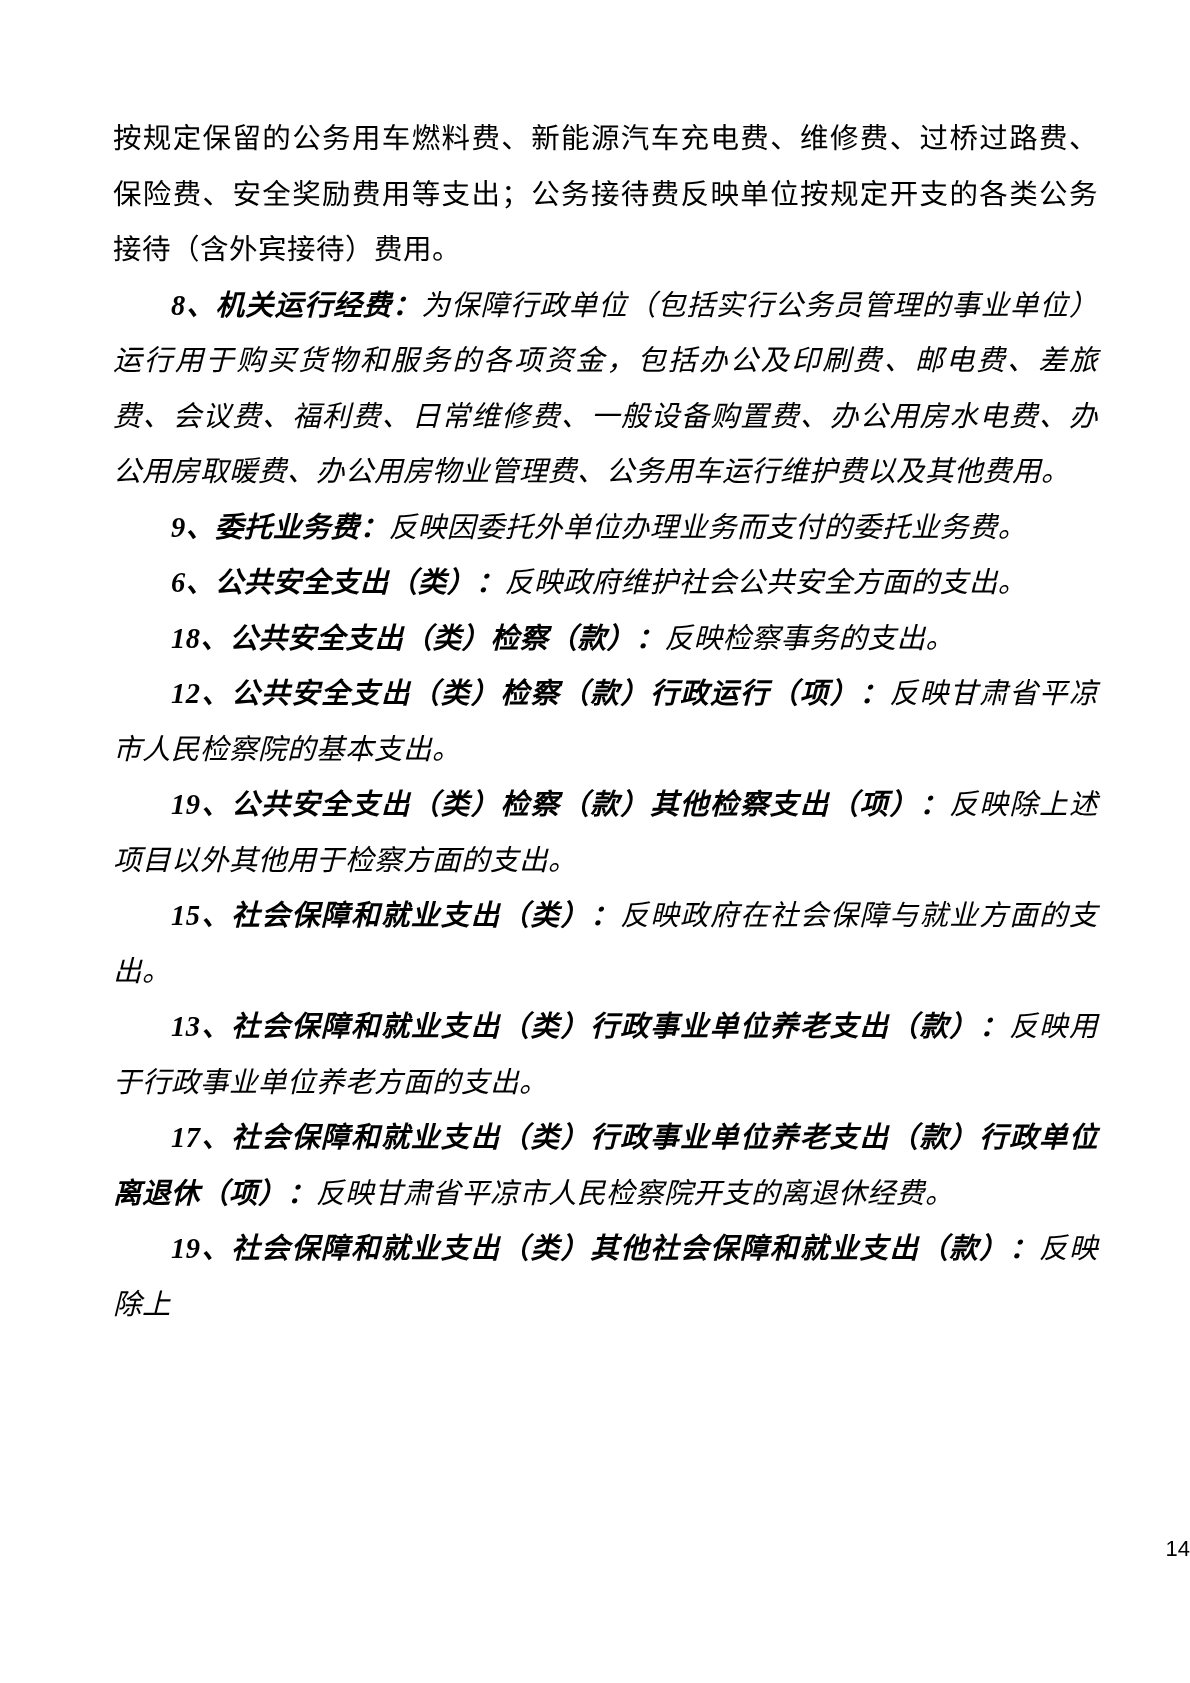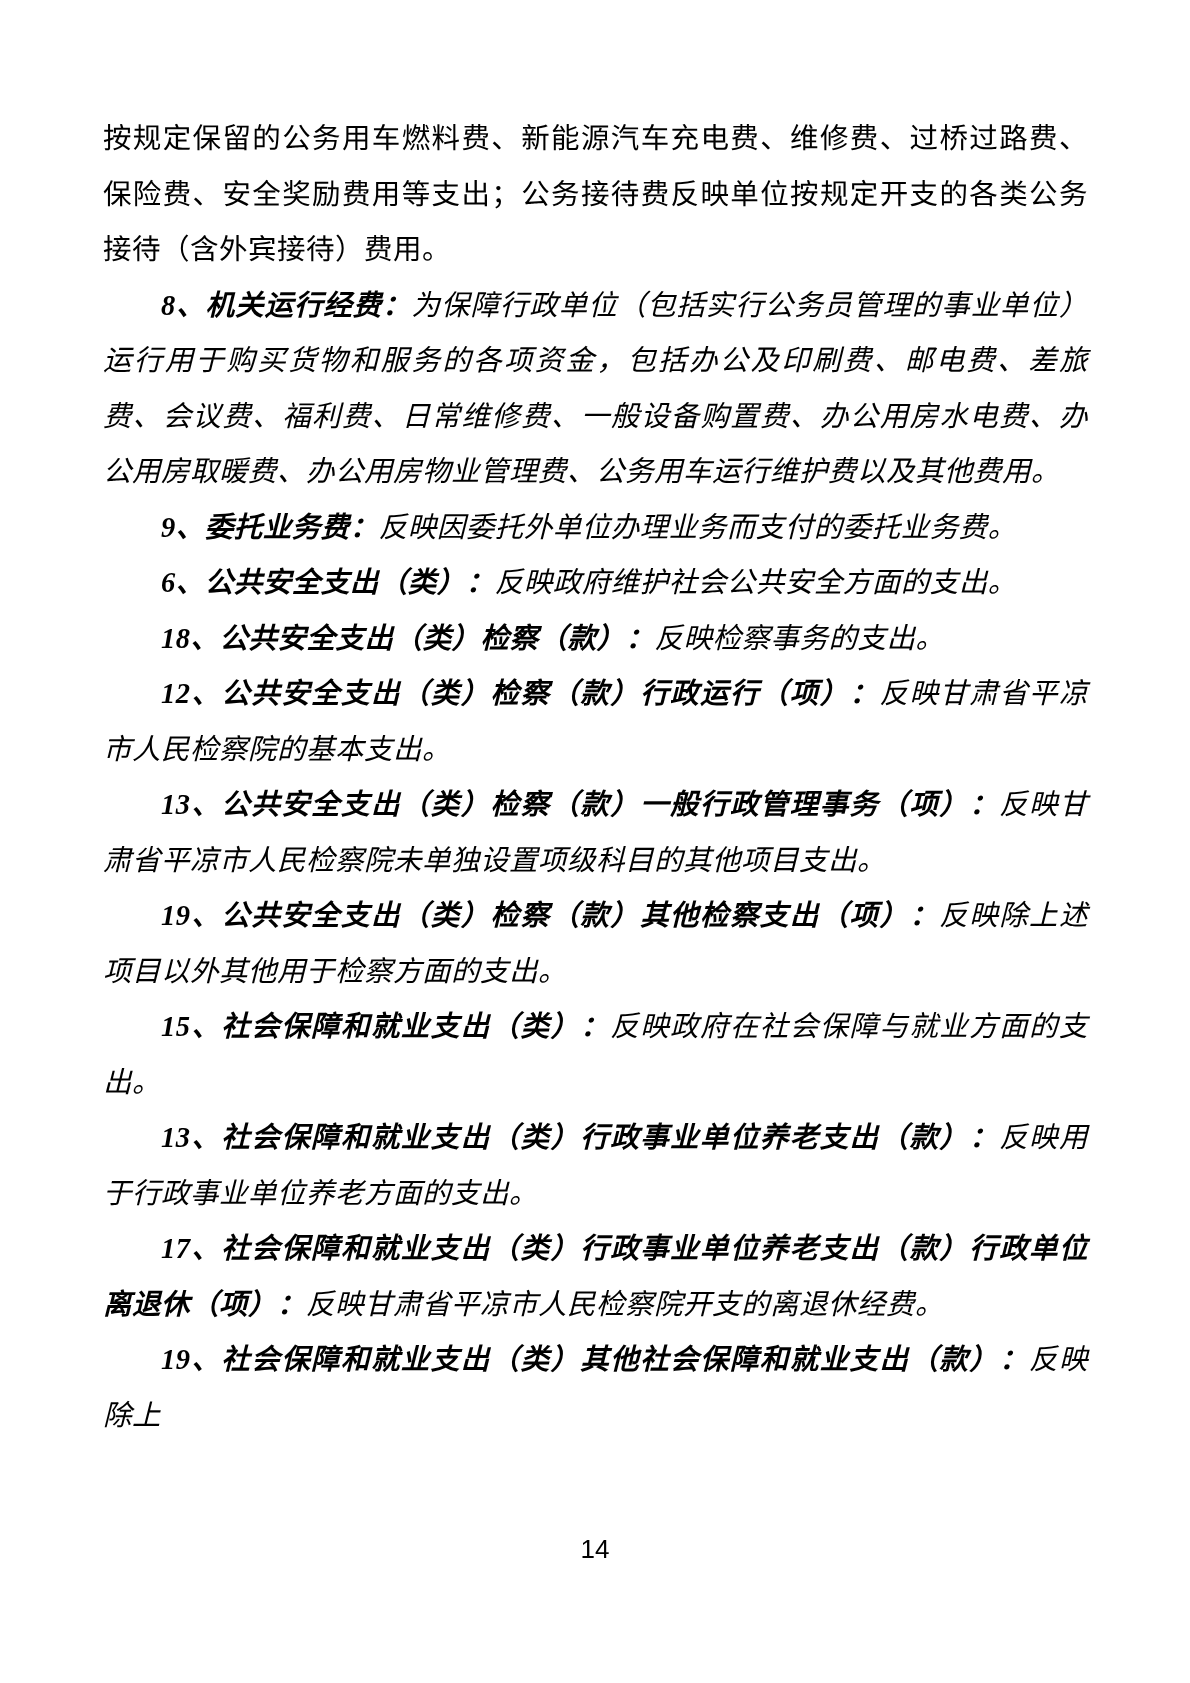--- a/index.html
+++ b/index.html
@@ -15,21 +15,21 @@
     font-family: "Liberation Serif", "DejaVu Serif", serif;
     overflow: hidden;
   }
   .page {
     position: absolute;
     inset: 0;
     background: #ffffff;
   }
   .content {
     position: absolute;
-    left: 103px;
+    left: 113px;
     top: 111px;
     width: 985px;
     font-size: 28.5px;
     line-height: 55.5px;
     letter-spacing: 0.5px;
     text-align: justify;
     text-justify: inter-ideograph;
   }
   .para {
     margin: 0;
@@ -42,22 +42,22 @@
     font-style: italic;
   }
   .label {
     font-weight: 700;
   }
   .page-number {
     position: absolute;
     top: 1536px;
     left: 0;
     width: 100%;
-    text-align: center;
-    font-size: 26px;
+    text-align: right;
+    font-size: 22px;
     line-height: 26px;
     font-family: "Liberation Sans", "DejaVu Sans", sans-serif;
   }
 </style>
 </head>
 <body>
 
 <div class="page">
   <div class="content">
 
@@ -66,21 +66,20 @@
     <p class="para indent"><span class="label">8、机关运行经费：</span><span>为保障行政单位（包括实行公务员管理的事业单位）运行用于购买货物和服务的各项资金，包括办公及印刷费、邮电费、差旅费、会议费、福利费、日常维修费、一般设备购置费、办公用房水电费、办公用房取暖费、办公用房物业管理费、公务用车运行维护费以及其他费用。</span></p>
 
     <p class="para indent"><span class="label">9、委托业务费：</span><span>反映因委托外单位办理业务而支付的委托业务费。</span></p>
 
     <p class="para indent"><span class="label">6、公共安全支出（类）：</span><span>反映政府维护社会公共安全方面的支出。</span></p>
 
     <p class="para indent"><span class="label">18、公共安全支出（类）检察（款）：</span><span>反映检察事务的支出。</span></p>
 
     <p class="para indent"><span class="label">12、公共安全支出（类）检察（款）行政运行（项）：</span><span>反映甘肃省平凉市人民检察院的基本支出。</span></p>
 
-    <p class="para indent"><span class="label">13、公共安全支出（类）检察（款）一般行政管理事务（项）：</span><span>反映甘肃省平凉市人民检察院未单独设置项级科目的其他项目支出。</span></p>
 
     <p class="para indent"><span class="label">19、公共安全支出（类）检察（款）其他检察支出（项）：</span><span>反映除上述项目以外其他用于检察方面的支出。</span></p>
 
     <p class="para indent"><span class="label">15、社会保障和就业支出（类）：</span><span>反映政府在社会保障与就业方面的支出。</span></p>
 
     <p class="para indent"><span class="label">13、社会保障和就业支出（类）行政事业单位养老支出（款）：</span><span>反映用于行政事业单位养老方面的支出。</span></p>
 
     <p class="para indent"><span class="label">17、社会保障和就业支出（类）行政事业单位养老支出（款）行政单位离退休（项）：</span><span>反映甘肃省平凉市人民检察院开支的离退休经费。</span></p>
 
 

